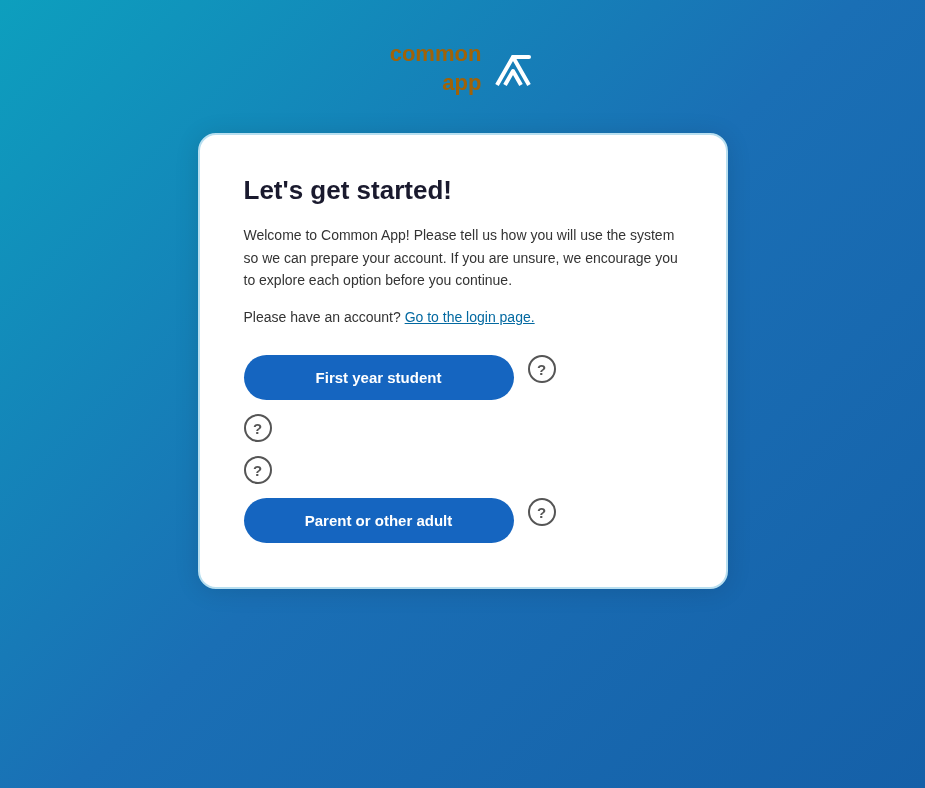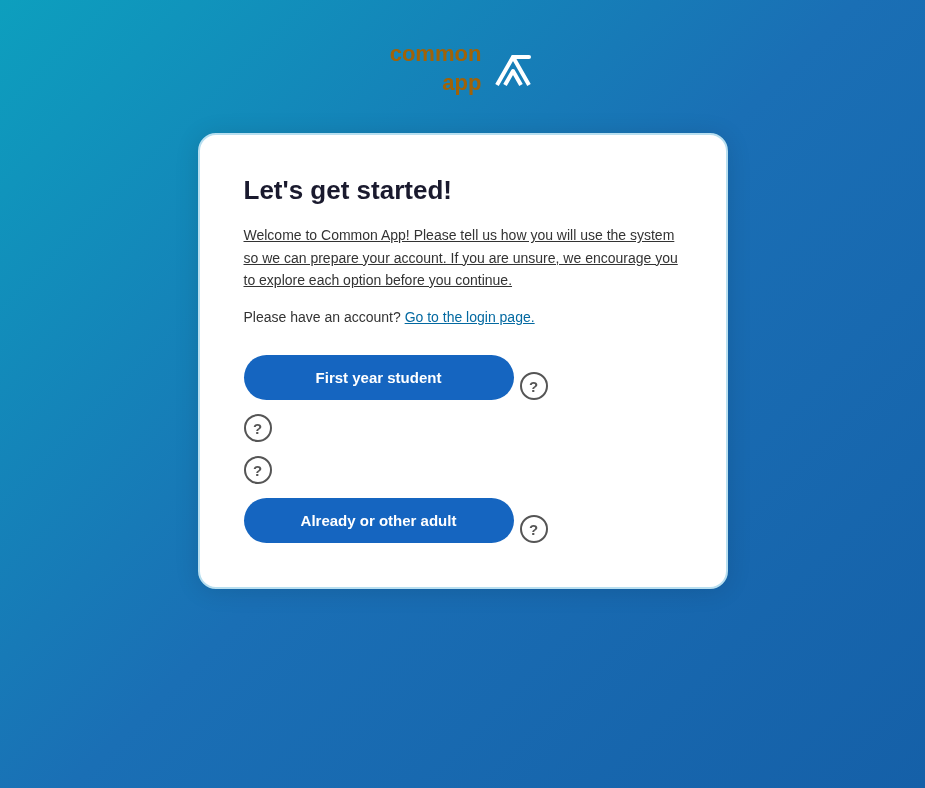--- a/index.html
+++ b/index.html
@@ -55,21 +55,20 @@
       font-weight: 800;
       color: #1a1a2e;
       margin-bottom: 18px;
     }
 
     .card-desc {
       font-size: 14px;
       color: #333;
       line-height: 1.6;
       margin-bottom: 18px;
-      text-decoration: underline;
     }
 
     .card-login {
       font-size: 14px;
       color: #333;
       margin-bottom: 30px;
     }
 
     .card-login a {
       color: #0369a1;
@@ -77,22 +76,22 @@
     }
 
     .options-list {
       display: flex;
       flex-direction: column;
       gap: 14px;
     }
 
     .option-row {
       display: flex;
-      align-items: flex-end;
-      gap: 6px;
+      align-items: flex-start;
+      gap: 14px;
     }
 
     .option-btn {
       background: #1565c0;
       color: white;
       border: none;
       border-radius: 50px;
       padding: 14px 0;
       width: 270px;
       font-size: 15px;
@@ -148,17 +147,17 @@
         <button class="option-btn">First year student</button>
         <div class="help-icon">?</div>
       </div>
       <div class="option-row">
         <div class="help-icon">?</div>
       </div>
       <div class="option-row">
         <div class="help-icon">?</div>
       </div>
       <div class="option-row">
-        <button class="option-btn">Already or other adult</button>
+        <button class="option-btn">Parent or other adult</button>
         <div class="help-icon">?</div>
       </div>
     </div>
 </div>
 
 </body></html>

